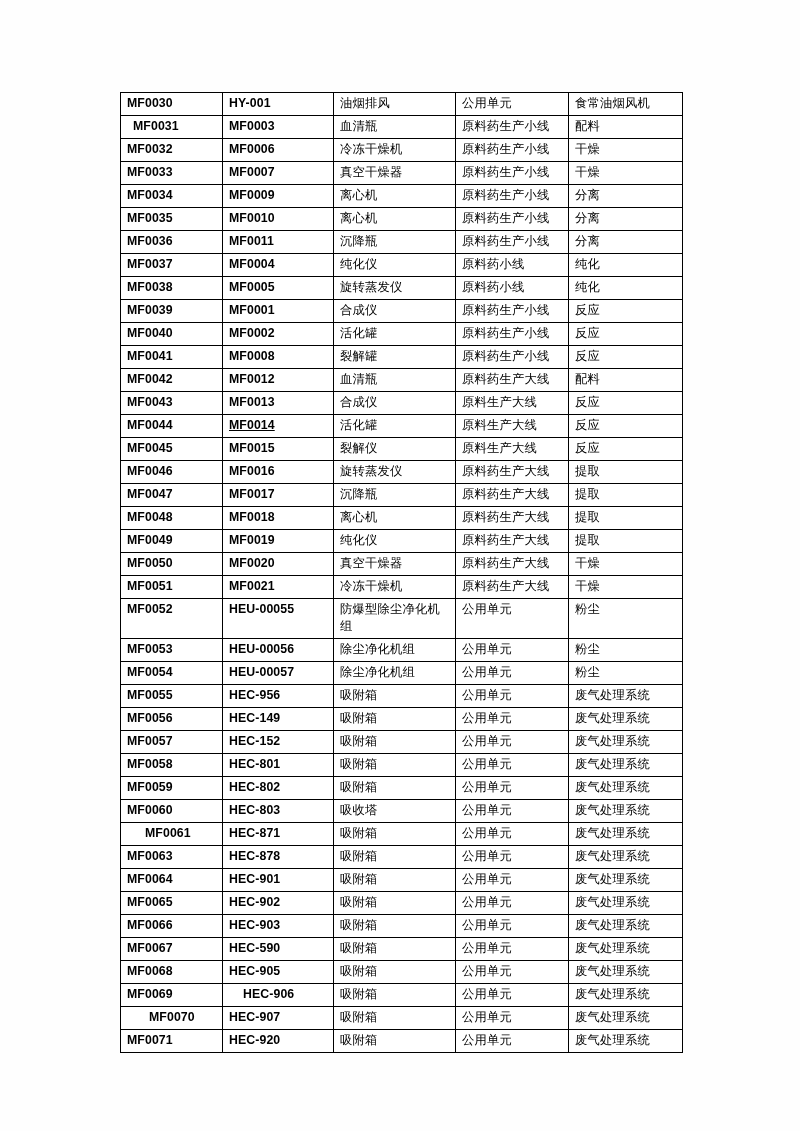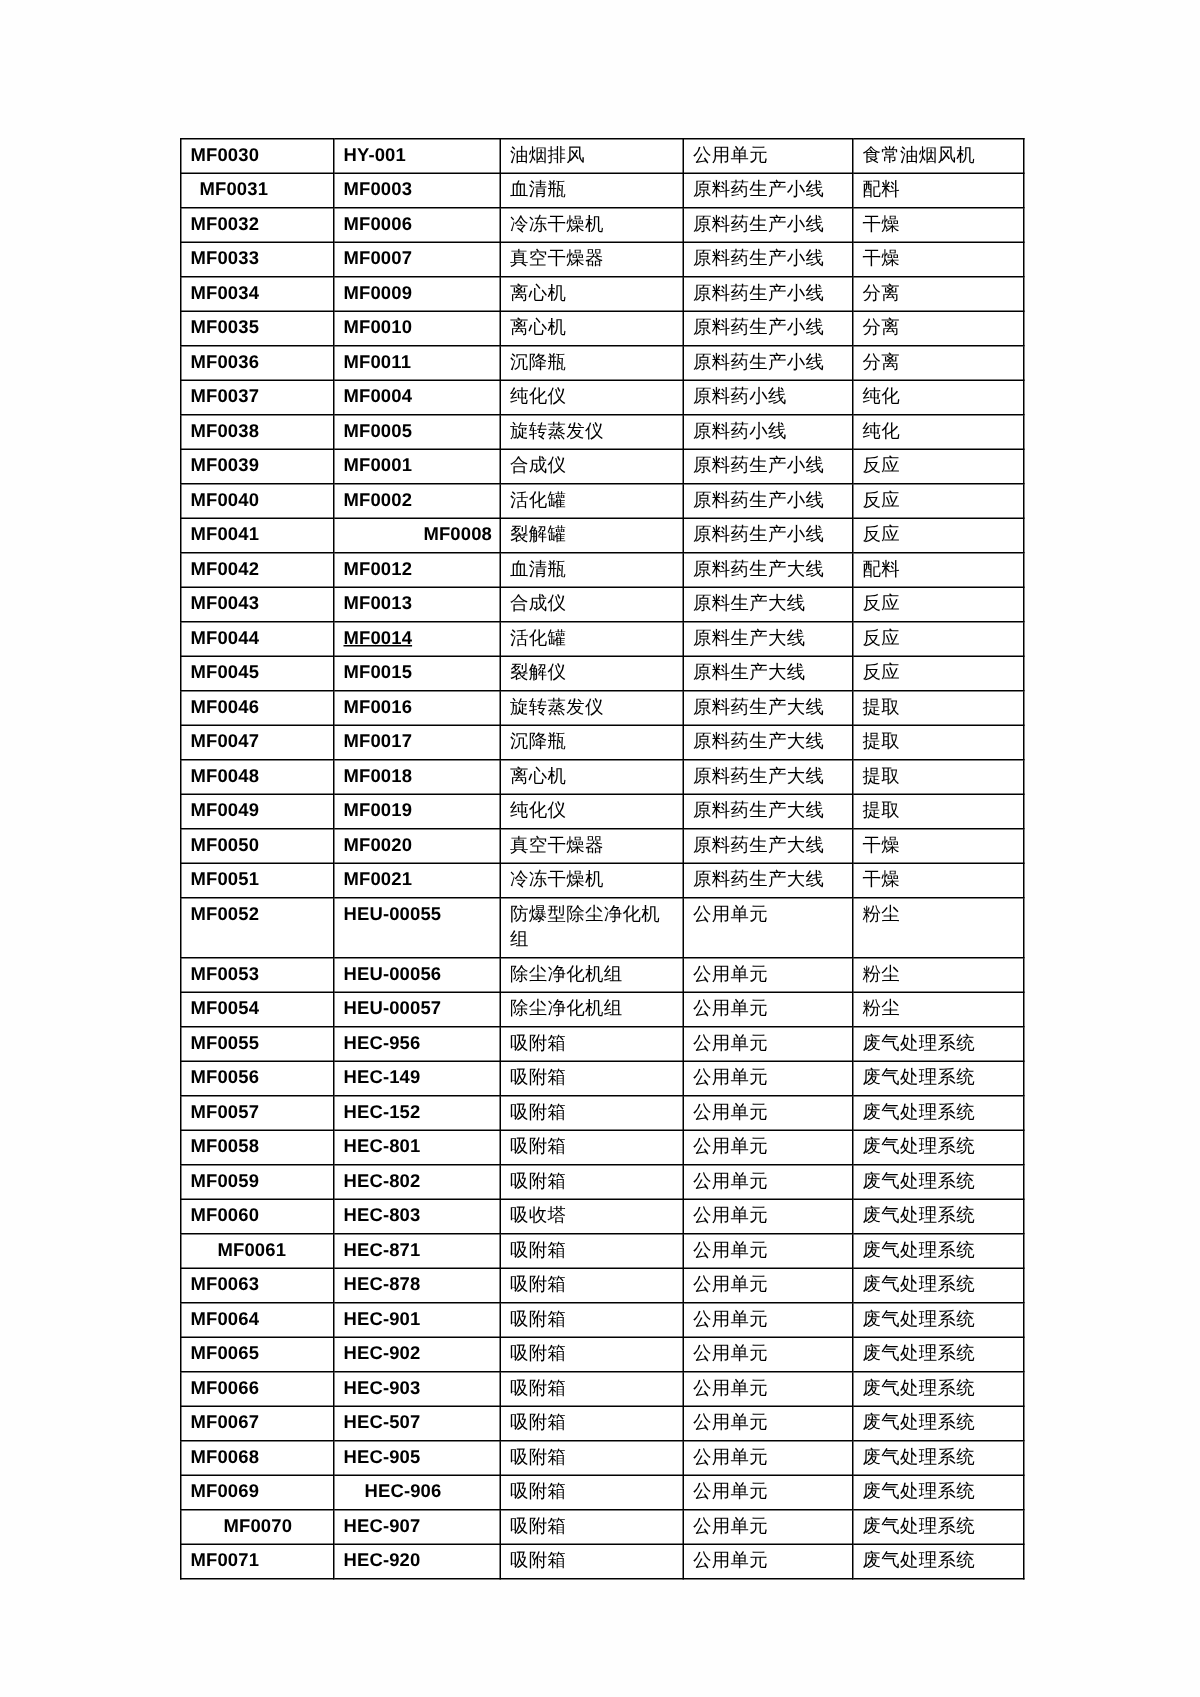--- a/index.html
+++ b/index.html
@@ -148,21 +148,21 @@
           </tr>
           <tr>
             <td class="cell-code" style="white-space: nowrap;">MF0040</td>
             <td class="cell-tag" style="white-space: nowrap;">MF0002</td>
             <td class="cell-cn" style="white-space: nowrap;">活化罐</td>
             <td class="cell-cn" style="white-space: nowrap;">原料药生产小线</td>
             <td class="cell-cn" style="white-space: nowrap;">反应</td>
           </tr>
           <tr>
             <td class="cell-code" style="white-space: nowrap;">MF0041</td>
-            <td class="cell-tag" style="white-space: nowrap; text-align: right;">MF0008</td>
+            <td class="cell-tag" style="white-space: nowrap;">MF0008</td>
             <td class="cell-cn" style="white-space: nowrap;">裂解罐</td>
             <td class="cell-cn" style="white-space: nowrap;">原料药生产小线</td>
             <td class="cell-cn" style="white-space: nowrap;">反应</td>
           </tr>
           <tr>
             <td class="cell-code" style="white-space: nowrap;">MF0042</td>
             <td class="cell-tag" style="white-space: nowrap;">MF0012</td>
             <td class="cell-cn" style="white-space: nowrap;">血清瓶</td>
             <td class="cell-cn" style="white-space: nowrap;">原料药生产大线</td>
             <td class="cell-cn" style="white-space: nowrap;">配料</td>
@@ -323,21 +323,21 @@
           </tr>
           <tr>
             <td class="cell-code" style="white-space: nowrap;">MF0066</td>
             <td class="cell-tag" style="white-space: nowrap;">HEC-903</td>
             <td class="cell-cn" style="white-space: nowrap;">吸附箱</td>
             <td class="cell-cn" style="white-space: nowrap;">公用单元</td>
             <td class="cell-cn" style="white-space: nowrap;">废气处理系统</td>
           </tr>
           <tr>
             <td class="cell-code" style="white-space: nowrap;">MF0067</td>
-            <td class="cell-tag" style="white-space: nowrap;">HEC-507</td>
+            <td class="cell-tag" style="white-space: nowrap;">HEC-590</td>
             <td class="cell-cn" style="white-space: nowrap;">吸附箱</td>
             <td class="cell-cn" style="white-space: nowrap;">公用单元</td>
             <td class="cell-cn" style="white-space: nowrap;">废气处理系统</td>
           </tr>
           <tr>
             <td class="cell-code" style="white-space: nowrap;">MF0068</td>
             <td class="cell-tag" style="white-space: nowrap;">HEC-905</td>
             <td class="cell-cn" style="white-space: nowrap;">吸附箱</td>
             <td class="cell-cn" style="white-space: nowrap;">公用单元</td>
             <td class="cell-cn" style="white-space: nowrap;">废气处理系统</td>

